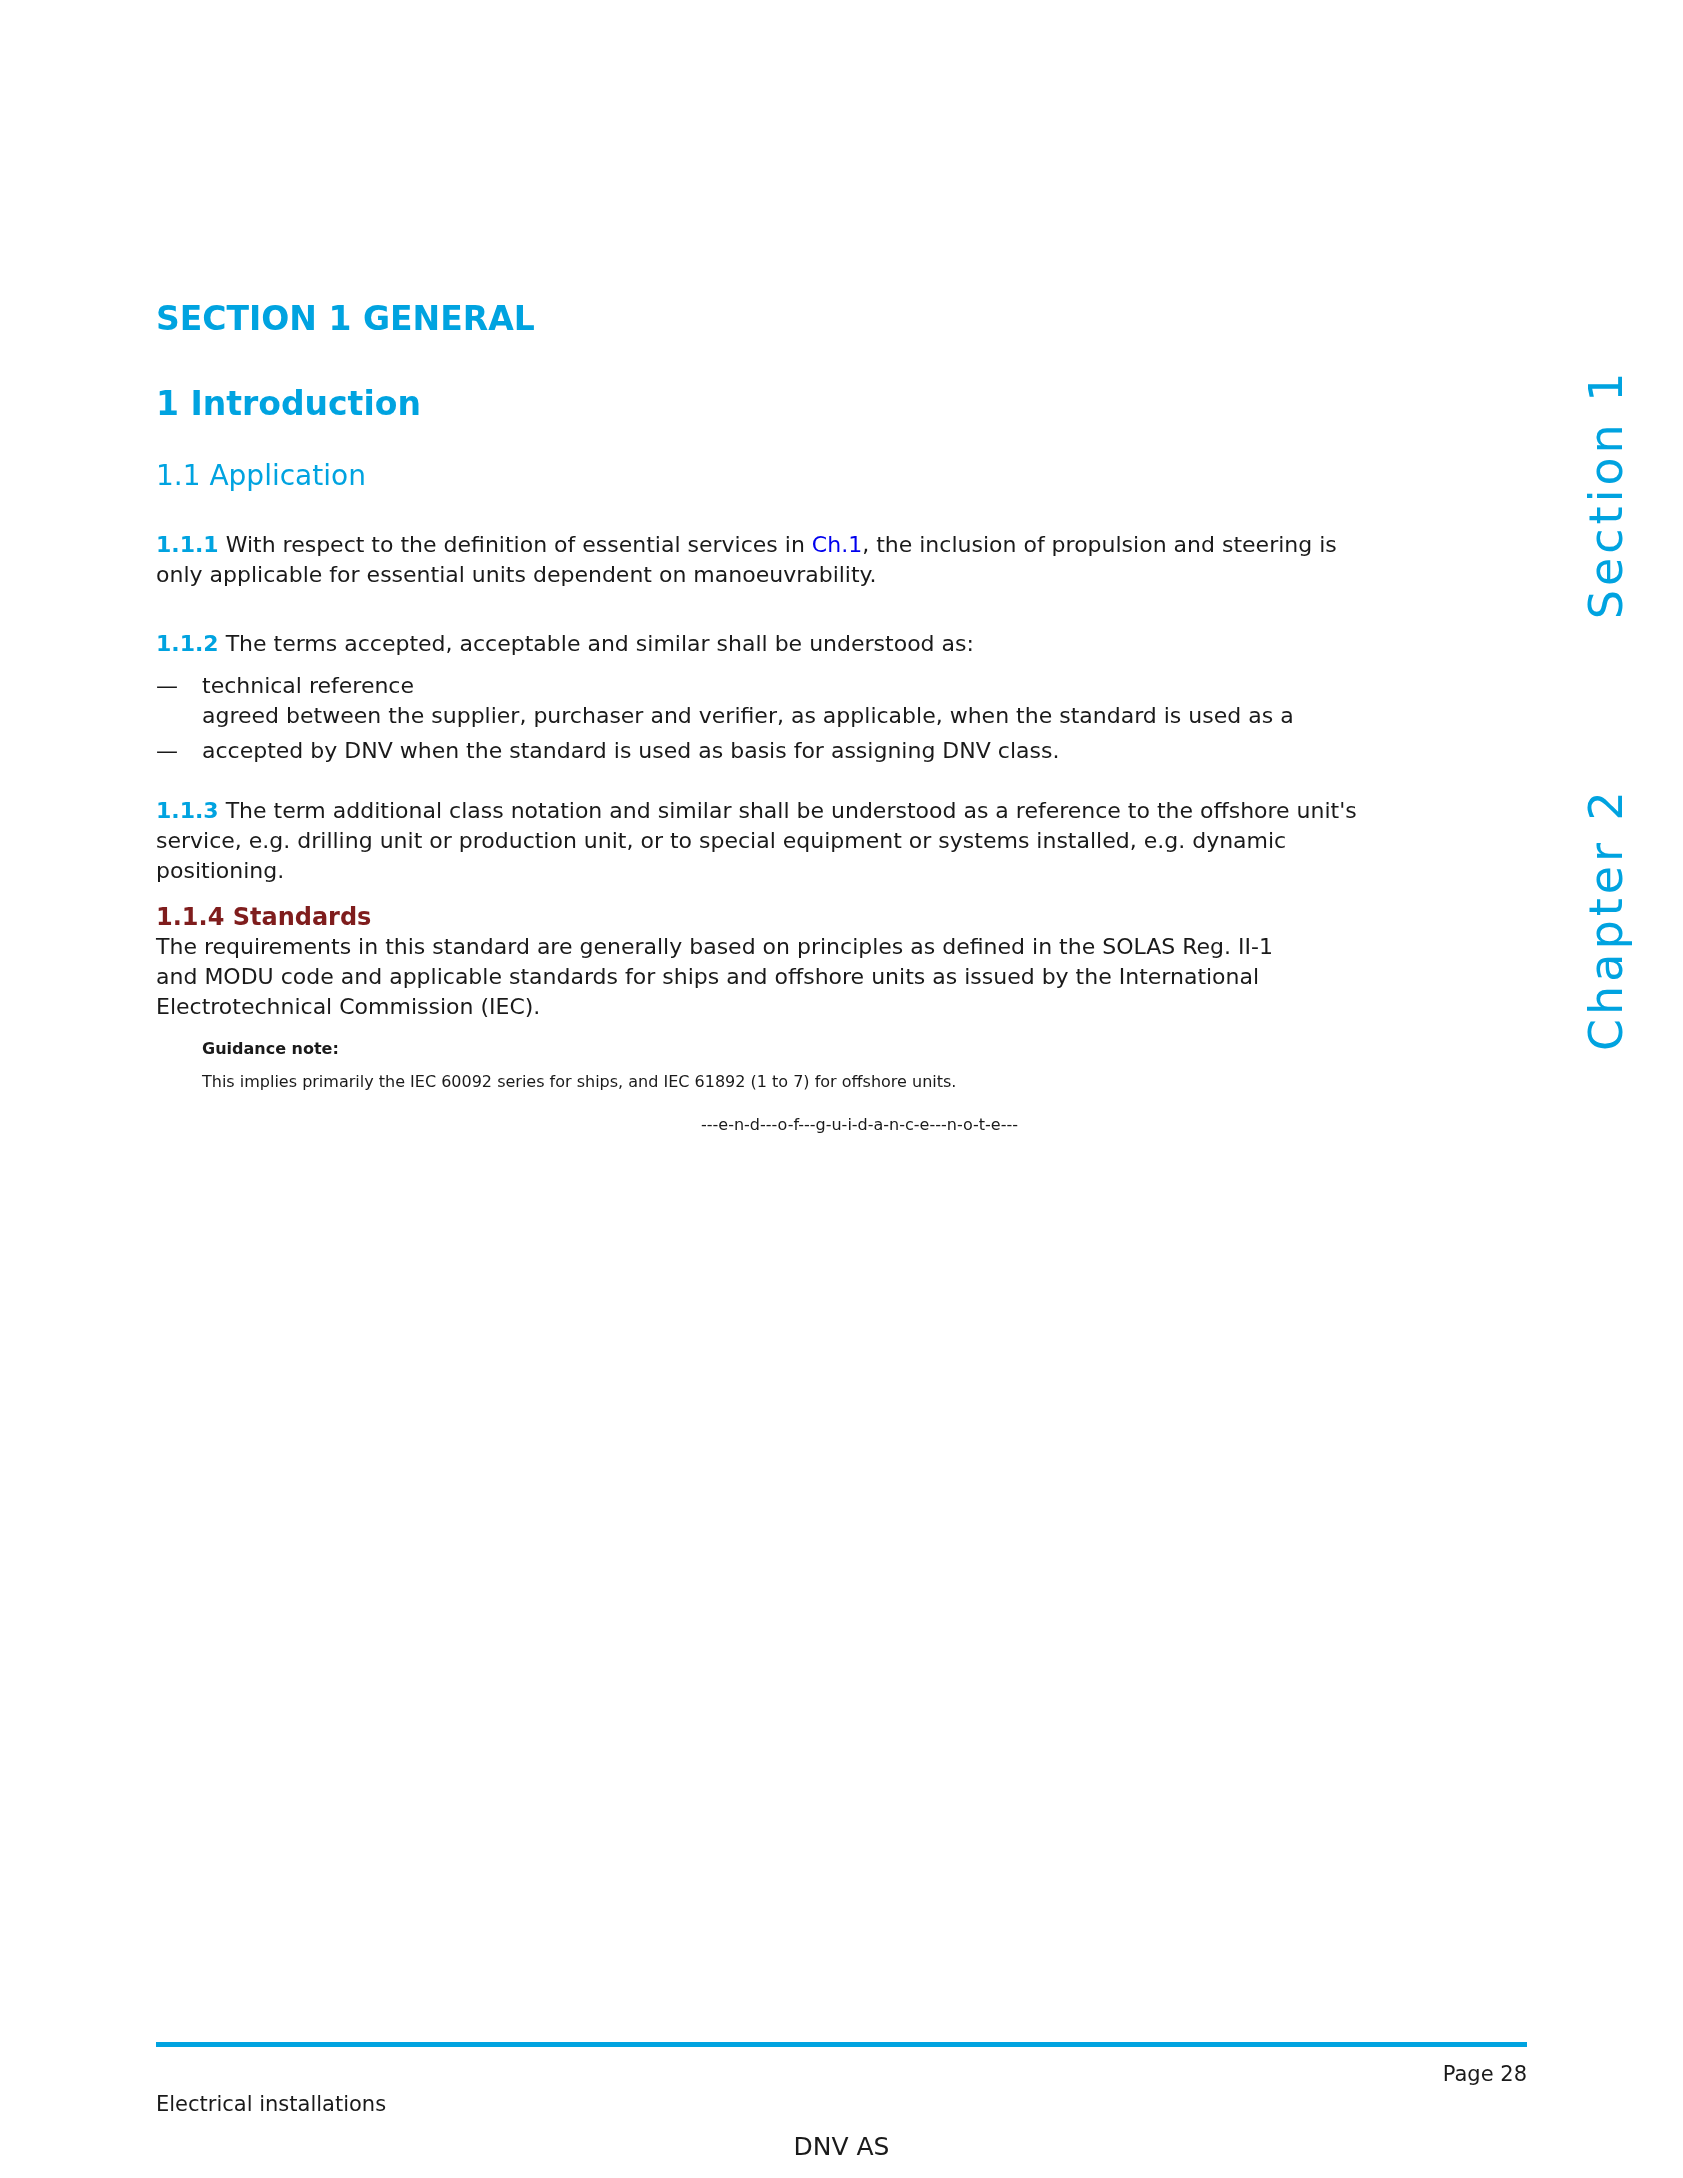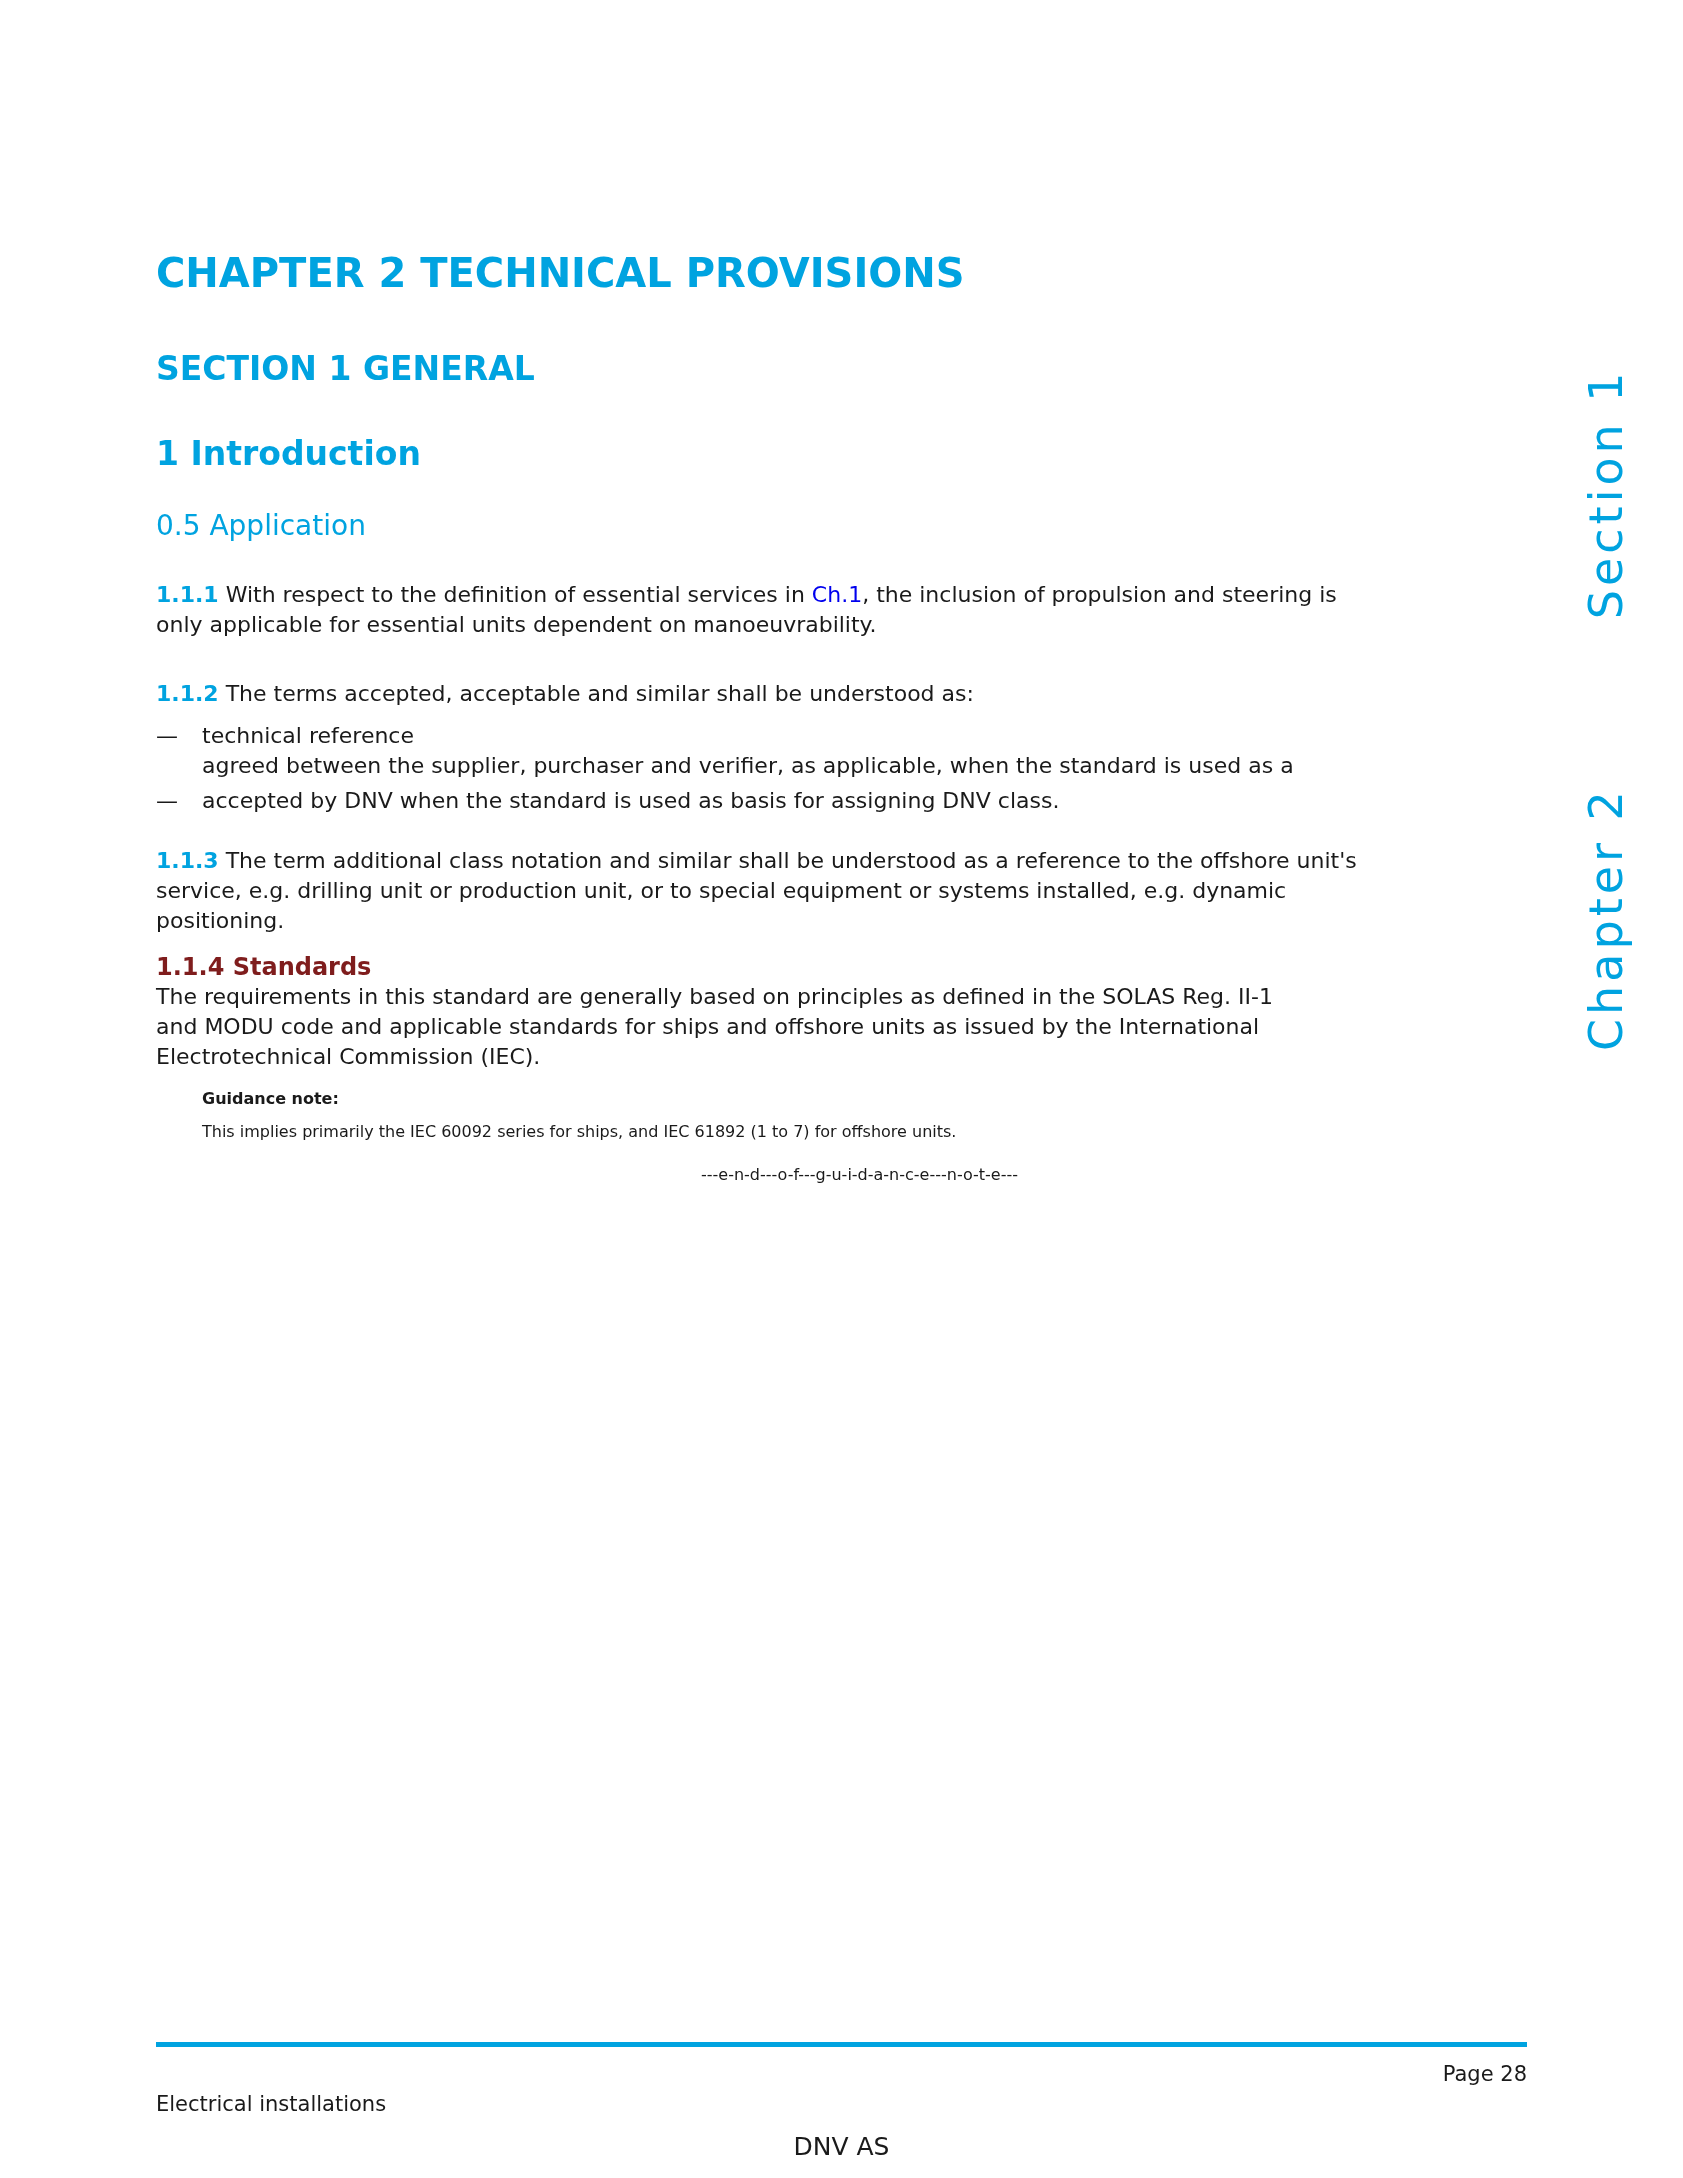--- a/index.html
+++ b/index.html
@@ -46,27 +46,26 @@
   .footer-line2{position:absolute;left:156px;top:2091px;font-size:21px;line-height:26px;white-space:nowrap;}
   .publisher{position:absolute;left:0;top:2134px;width:1683px;text-align:center;font-size:25px;line-height:26px;}
 </style>
 </head>
 <body>
 
 <div class="page">
 
   <div class="content">
 
-    <h1 class="h-chapter">CHAPTER 2 TECHNICAL PROVISIONS</h1>
 
     <h2 class="h-section">SECTION 1 GENERAL</h2>
 
     <h3 class="h-intro">1 Introduction</h3>
 
-    <h4 class="h-application">0.5 Application</h4>
+    <h4 class="h-application">1.1 Application</h4>
 
     <p class="body-par p111">
       <span class="line"><span class="num">1.1.1</span><span> With respect to the definition of essential services in </span><a class="doclink">Ch.1</a><span>, the inclusion of propulsion and steering is</span></span>
       <span class="line">only applicable for essential units dependent on manoeuvrability.</span>
     </p>
 
     <p class="body-par p112">
       <span class="line"><span class="num">1.1.2</span><span> The terms accepted, acceptable and similar shall be understood as:</span></span>
     </p>
 

